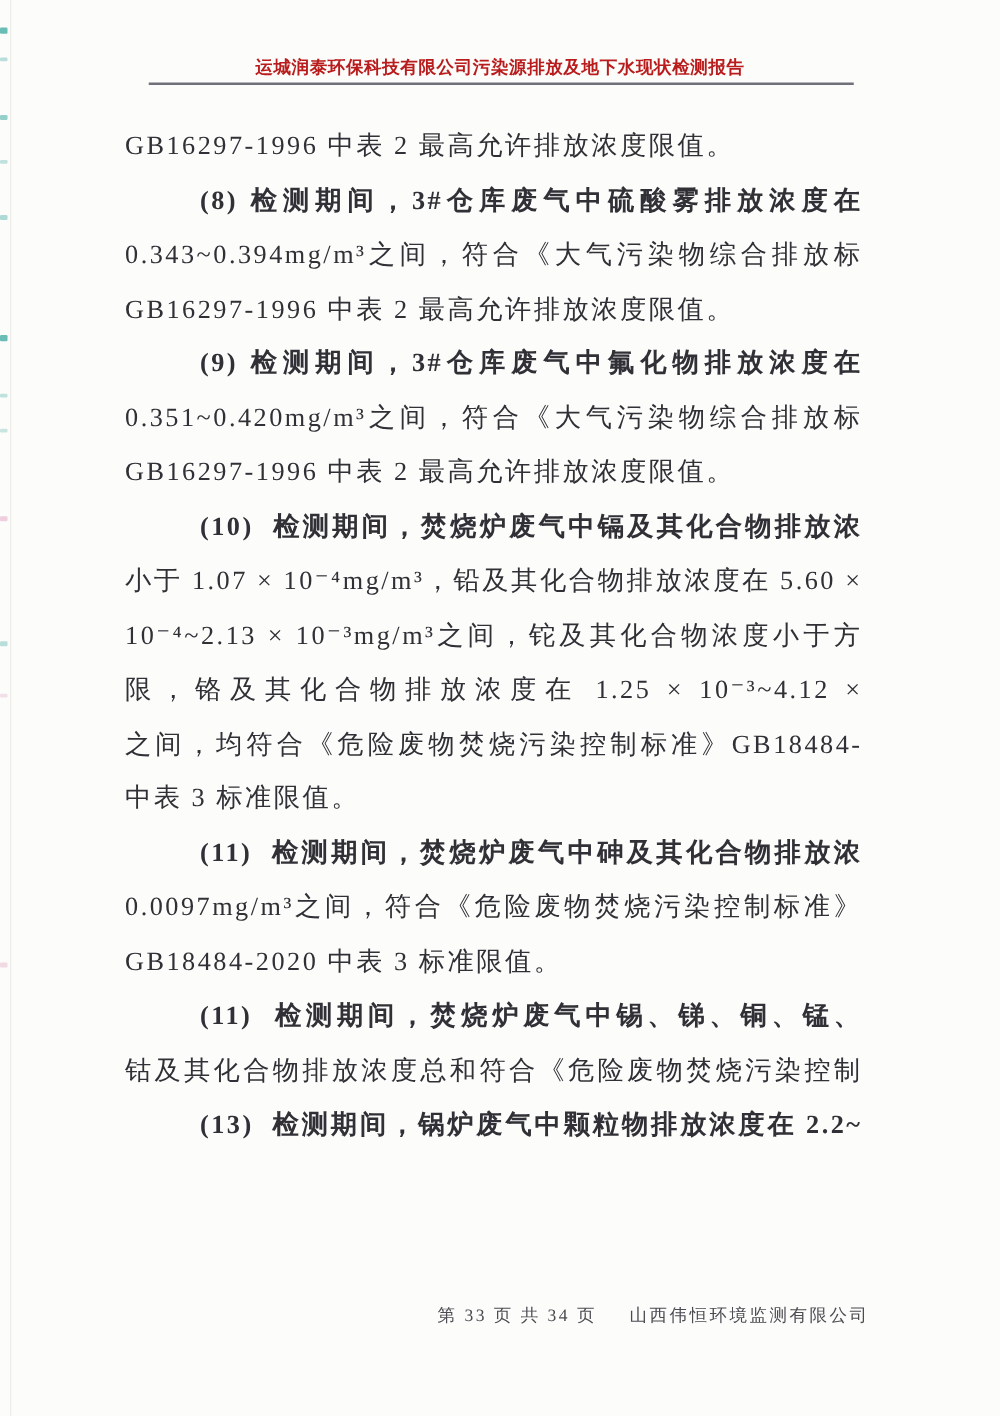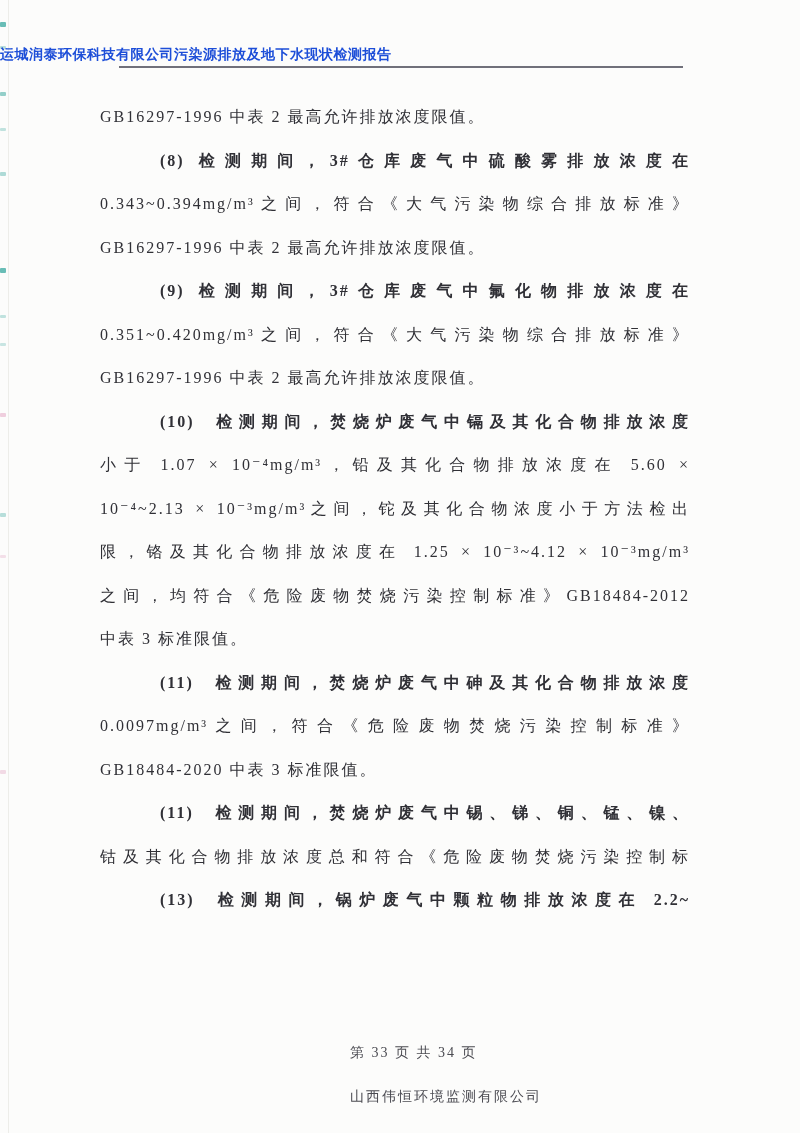--- a/index.html
+++ b/index.html
@@ -12,42 +12,42 @@
     position:relative;width:800px;height:1133px;
     background:#fcfcfb;overflow:hidden;
   }
   .edge-line{
     position:absolute;left:8px;top:0;height:1133px;width:1px;
     background:#ebebe7;opacity:.9;
   }
   .scan-mark{position:absolute;left:0;width:6px;border-radius:1px;}
   .header-title{
     position:absolute;top:46px;left:0;width:800px;
-    font-size:14px;line-height:17px;
-    color:#1d4ed8;letter-spacing:.5px;font-weight:600;
+    text-align:center;font-size:14px;line-height:17px;
+    color:#b91c1c;letter-spacing:.5px;font-weight:600;
   }
   .header-rule{
     position:absolute;top:66px;left:119px;width:564px;height:2px;
     background:#70707a;
   }
   .body-text{
     position:absolute;left:100px;top:95px;width:590px;
-    font-size:16px;color:#303036;
+    font-size:21px;color:#303036;
   }
   .line{
     height:43.5px;line-height:43.5px;
     white-space:pre-wrap;letter-spacing:2px;
     overflow:hidden;text-align:left;
   }
   .line.fill{text-align:justify;text-align-last:justify;}
   .line.indent{padding-left:60px;font-weight:bold;}
   .footer{
     position:absolute;left:350px;top:1044px;
     display:flex;gap:26px;white-space:pre;
-    font-size:14px;color:#4b4b52;letter-spacing:2px;flex-direction:column;
+    font-size:14px;color:#4b4b52;letter-spacing:2px;
   }
 </style>
 </head>
 <body>
 
 <div class="page">
   <div class="edge-line"></div>
   <div id="artifacts">
       <div class="scan-mark" style="top: 22px; height: 5px; opacity: 0.85; background: rgb(79, 177, 169);"></div>
       <div class="scan-mark" style="top: 46px; height: 3px; opacity: 0.4; background: rgb(79, 177, 169);"></div>

